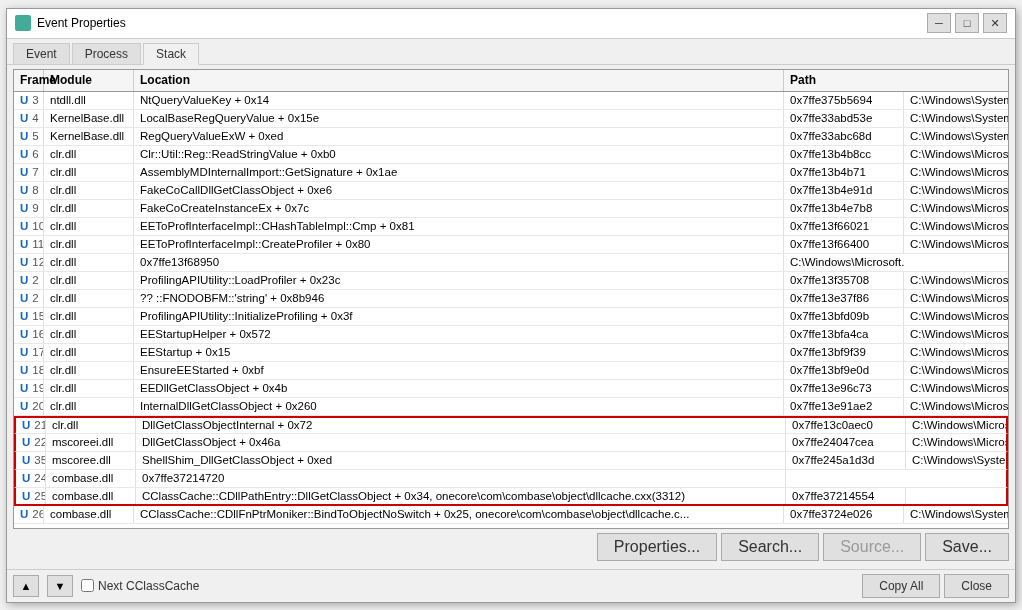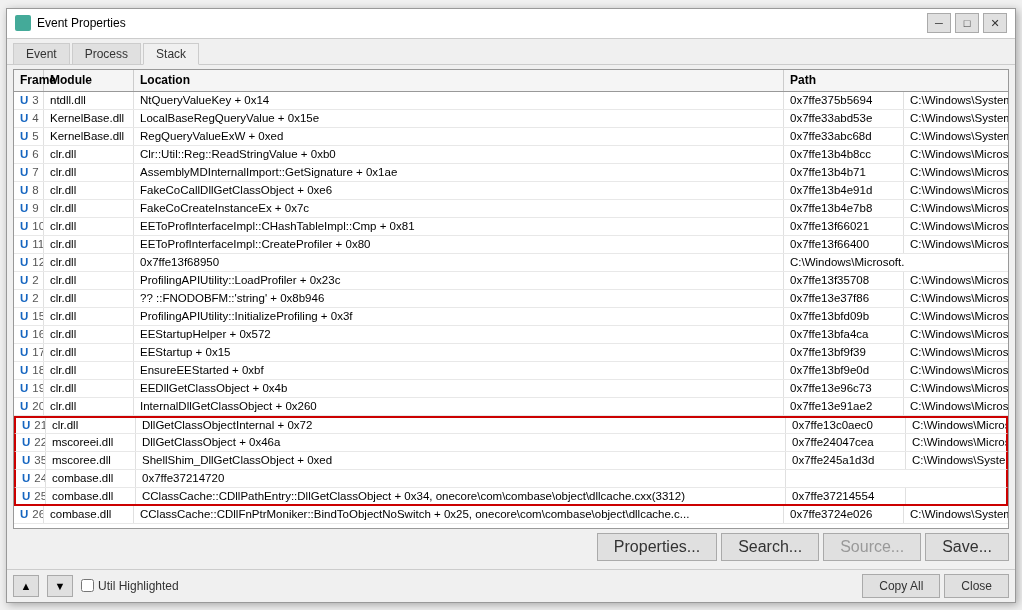--- a/index.html
+++ b/index.html
@@ -479,20 +479,20 @@
       <button class="btn" disabled="">Source...</button>
       <button class="btn">Save...</button>
     </div>
   </div>
 
   <div class="footer-bar">
     <button class="nav-btn">▲</button>
     <button class="nav-btn">▼</button>
     <label class="checkbox-label">
       <input type="checkbox" style="">
-      <span>Util Highlighted</span>
+      <span>Next CClassCache</span>
     </label>
     <div class="footer-right">
       <button class="btn-primary">Copy All</button>
       <button class="btn-primary">Close</button>
     </div>
   </div>
 </div>
 
 </body></html>

